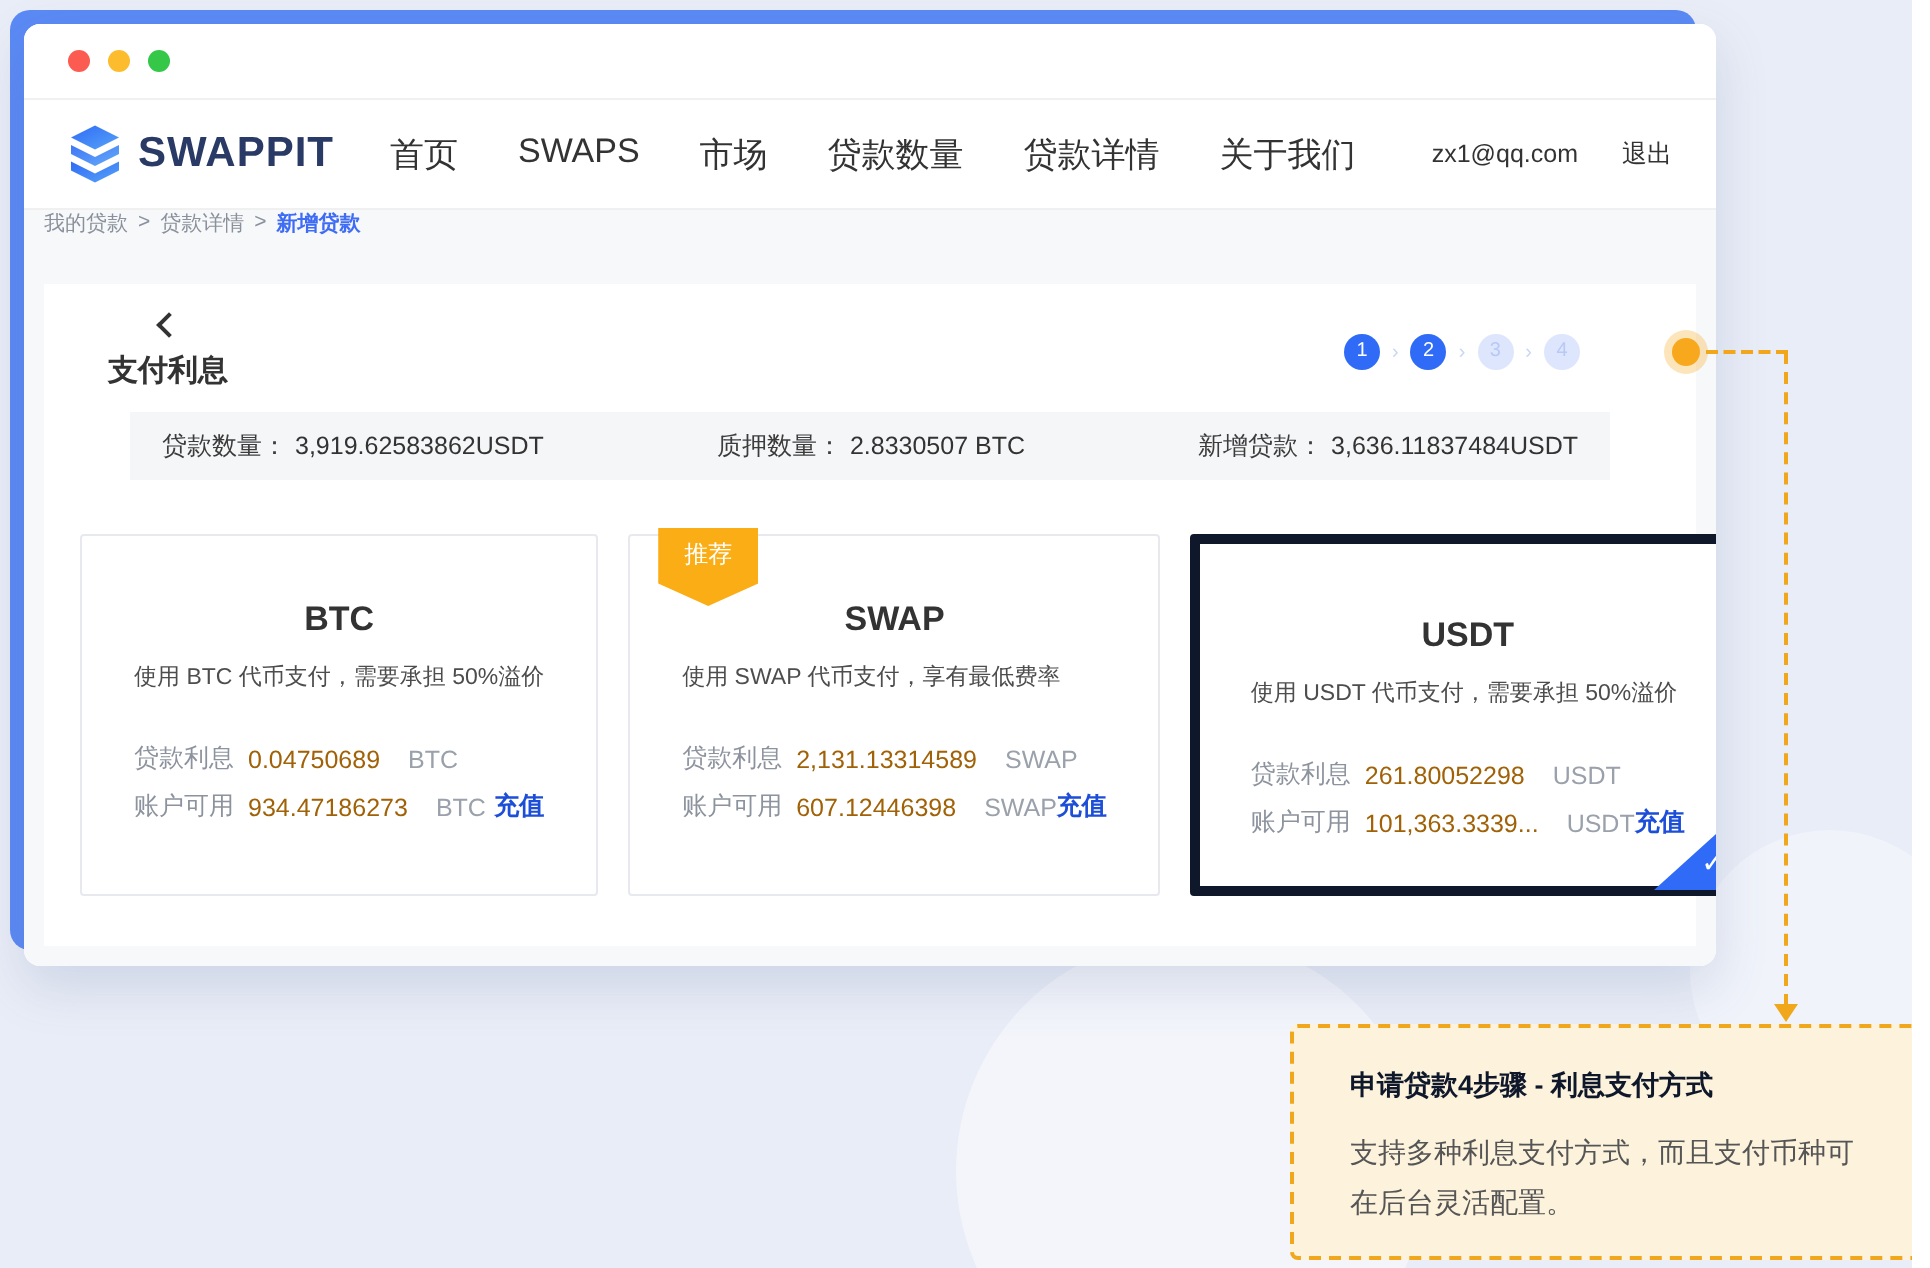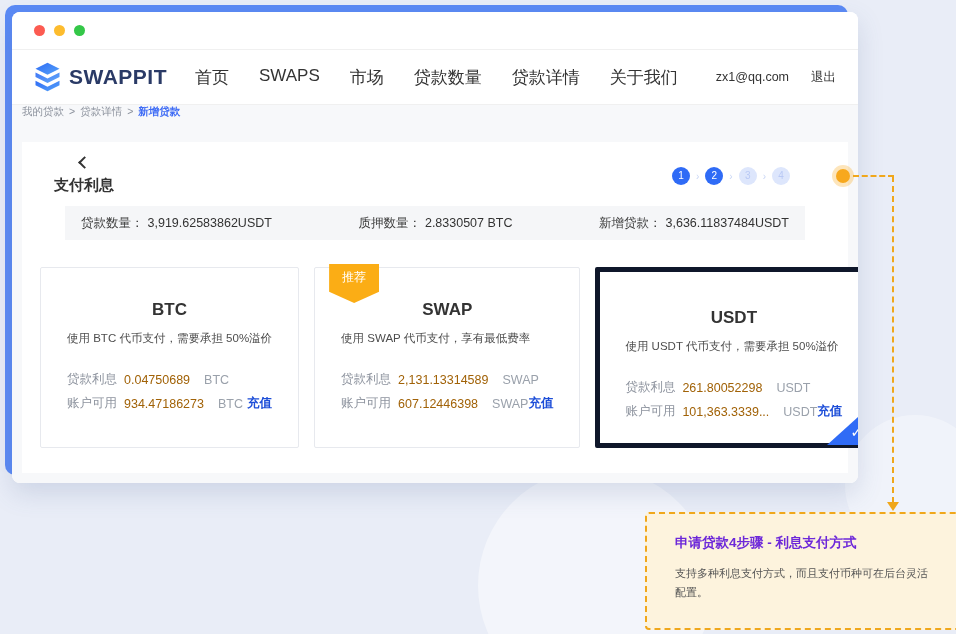--- a/index.html
+++ b/index.html
@@ -89,22 +89,22 @@
     background:rgba(247,168,29,.3); }
   .anno-dot { position:absolute; left:836px; top:169px; width:14px; height:14px; border-radius:50%;
     background:#f7a81d; }
   .conn-h { position:absolute; left:853px; top:175px; width:41px; height:0; border-top:2px dashed #f0a71b; }
   .conn-v { position:absolute; left:892px; top:176px; width:0; height:327px; border-left:2px dashed #f0a71b; }
   .conn-arrow { position:absolute; left:887px; top:502px; width:0; height:0;
     border-left:6px solid transparent; border-right:6px solid transparent; border-top:9px solid #f0a71b; }
 
   .tooltip { position:absolute; left:645px; top:512px; width:315px; height:118px;
     background:#fdf3dd; border:2px dashed #f0a71b; border-radius:4px; padding:20px 20px 0 28px; }
-  .tooltip-title { font-size:13.5px; font-weight:bold; color:#6d28d9; }
-  .tooltip-body { margin-top:12px; font-size:11px; color:#555; line-height:1.75; }
+  .tooltip-title { font-size:13.5px; font-weight:bold; color:#0f172a; }
+  .tooltip-body { margin-top:12px; font-size:14px; color:#555; line-height:1.75; }
 </style>
 </head>
 <body>
 
 <div class="stage">
   <div class="bg-circle bg-c1"></div>
   <div class="bg-circle bg-c2"></div>
 
   <div class="blue-frame"></div>
 

